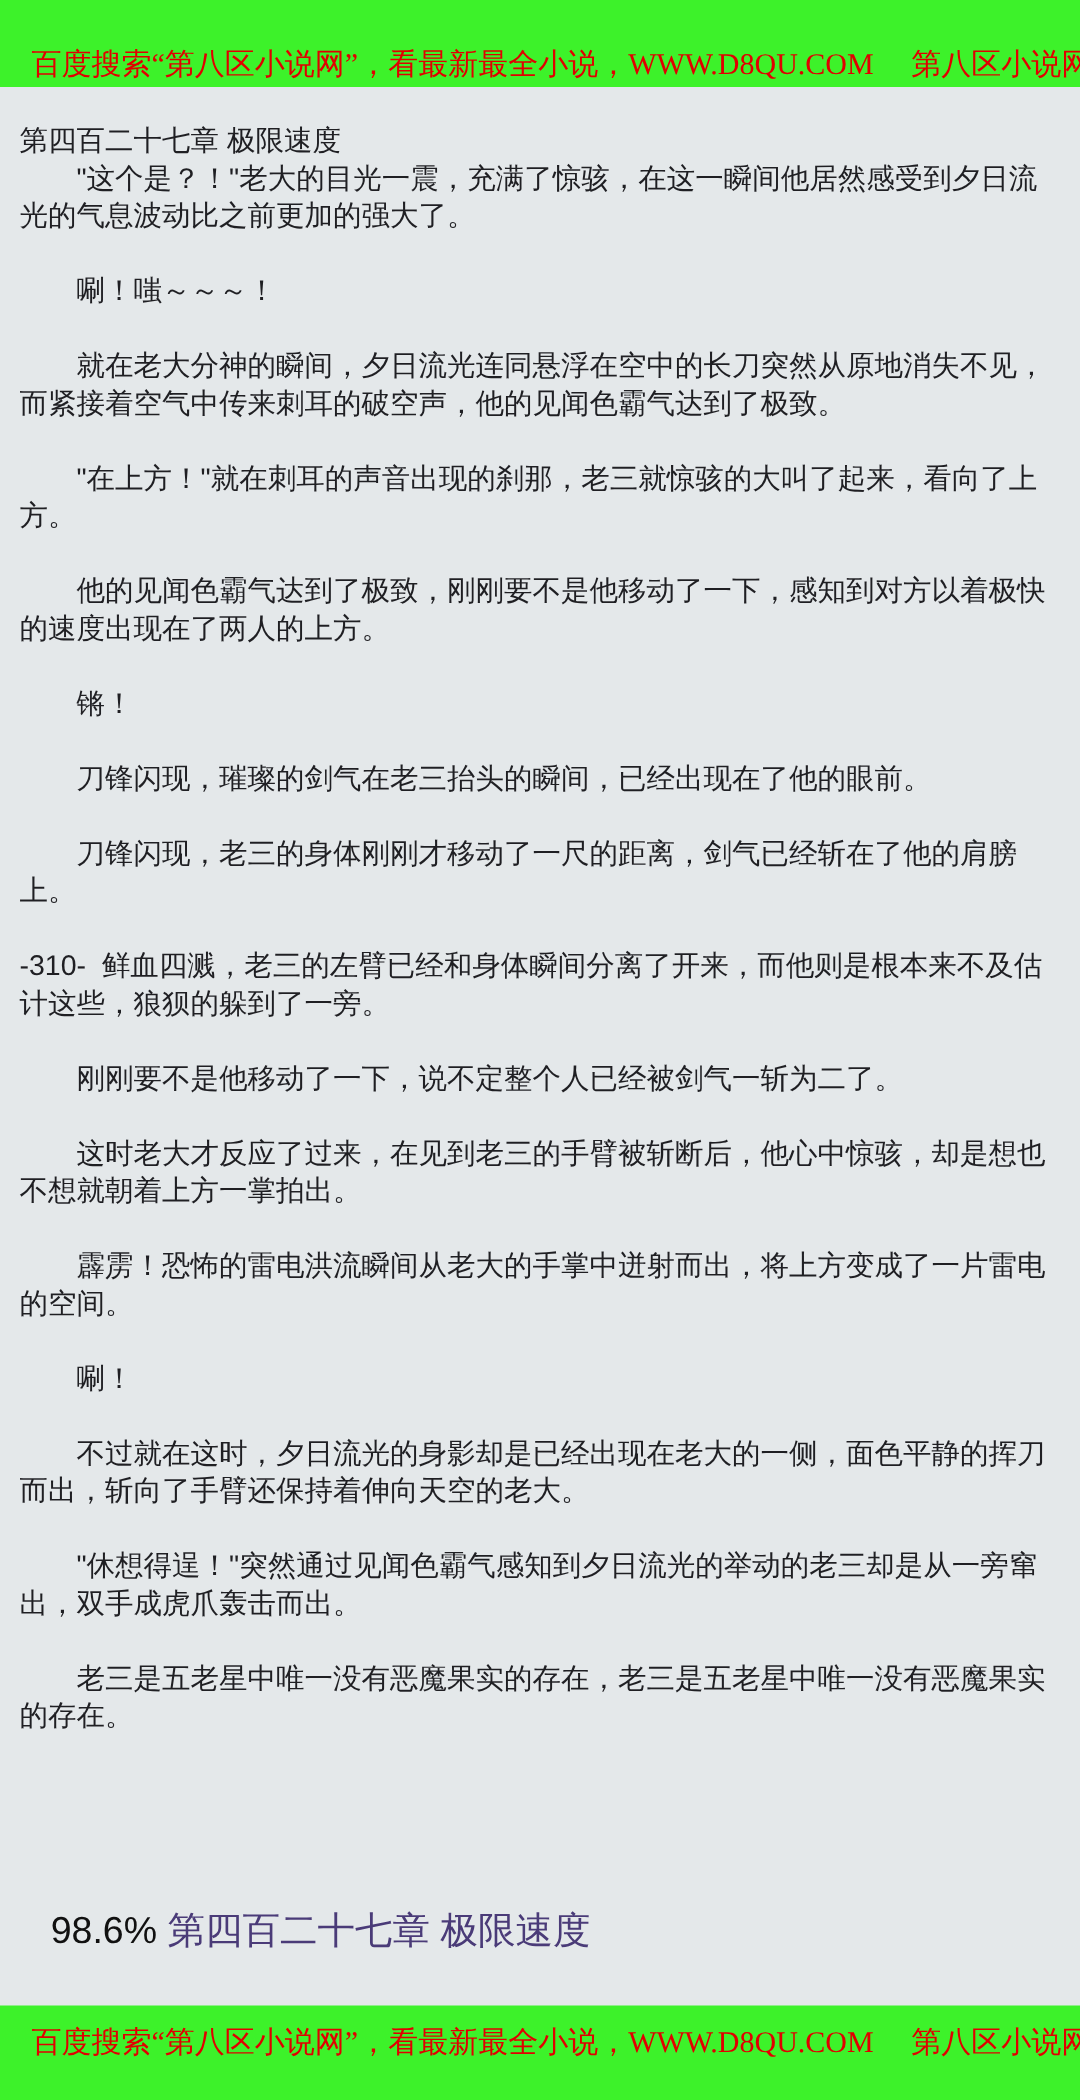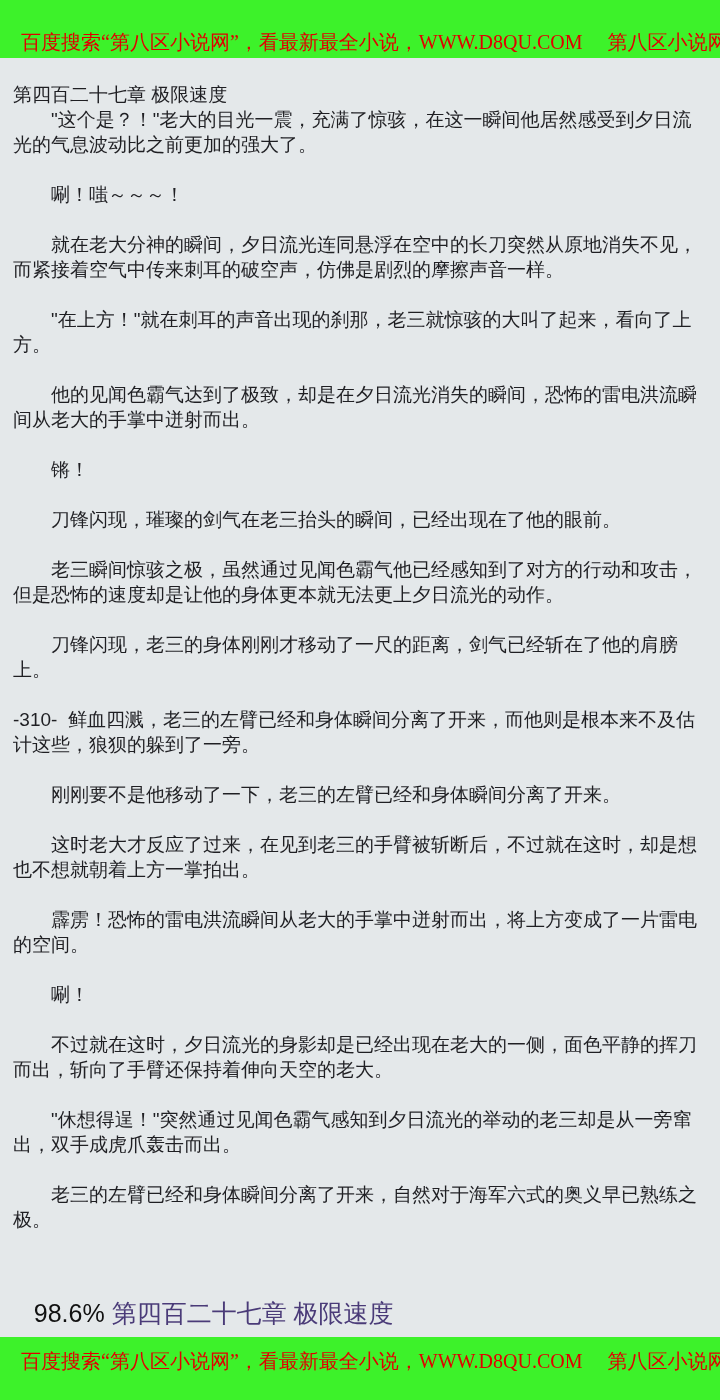--- a/index.html
+++ b/index.html
@@ -81,35 +81,34 @@
 <div class="ad-banner top">
   <span>百度搜索“第八区小说网”，看最新最全小说，WWW.D8QU.COM　 第八区小说网更新最快！</span>
 </div>
 
 <div class="reader">
   <div class="content">
     <h1>第四百二十七章 极限速度</h1>
     <div>
         <p>　　"这个是？！"老大的目光一震，充满了惊骇，在这一瞬间他居然感受到夕日流光的气息波动比之前更加的强大了。</p>
         <p>　　唰！嗤～～～！</p>
-        <p>　　就在老大分神的瞬间，夕日流光连同悬浮在空中的长刀突然从原地消失不见，而紧接着空气中传来刺耳的破空声，仿佛是剧烈的摩擦声音一样。</p>
+        <p>　　就在老大分神的瞬间，夕日流光连同悬浮在空中的长刀突然从原地消失不见，而紧接着空气中传来刺耳的破空声，他的见闻色霸气达到了极致。</p>
         <p>　　"在上方！"就在刺耳的声音出现的刹那，老三就惊骇的大叫了起来，看向了上方。</p>
-        <p>　　他的见闻色霸气达到了极致，却是在夕日流光消失的瞬间，恐怖的雷电洪流瞬间从老大的手掌中迸射而出。</p>
+        <p>　　他的见闻色霸气达到了极致，刚刚要不是他移动了一下，感知到对方以着极快的速度出现在了两人的上方。</p>
         <p>　　锵！</p>
         <p>　　刀锋闪现，璀璨的剑气在老三抬头的瞬间，已经出现在了他的眼前。</p>
-        <p>　　老三瞬间惊骇之极，虽然通过见闻色霸气他已经感知到了对方的行动和攻击，但是恐怖的速度却是让他的身体更本就无法更上夕日流光的动作。</p>
         <p>　　刀锋闪现，老三的身体刚刚才移动了一尺的距离，剑气已经斩在了他的肩膀上。</p>
         <p>-310-  鲜血四溅，老三的左臂已经和身体瞬间分离了开来，而他则是根本来不及估计这些，狼狈的躲到了一旁。</p>
-        <p>　　刚刚要不是他移动了一下，老三的左臂已经和身体瞬间分离了开来。</p>
-        <p>　　这时老大才反应了过来，在见到老三的手臂被斩断后，不过就在这时，却是想也不想就朝着上方一掌拍出。</p>
+        <p>　　刚刚要不是他移动了一下，说不定整个人已经被剑气一斩为二了。</p>
+        <p>　　这时老大才反应了过来，在见到老三的手臂被斩断后，他心中惊骇，却是想也不想就朝着上方一掌拍出。</p>
         <p>　　霹雳！恐怖的雷电洪流瞬间从老大的手掌中迸射而出，将上方变成了一片雷电的空间。</p>
         <p>　　唰！</p>
         <p>　　不过就在这时，夕日流光的身影却是已经出现在老大的一侧，面色平静的挥刀而出，斩向了手臂还保持着伸向天空的老大。</p>
         <p>　　"休想得逞！"突然通过见闻色霸气感知到夕日流光的举动的老三却是从一旁窜出，双手成虎爪轰击而出。</p>
-        <p>　　老三的左臂已经和身体瞬间分离了开来，自然对于海军六式的奥义早已熟练之极。</p>
+        <p>　　老三是五老星中唯一没有恶魔果实的存在，老三是五老星中唯一没有恶魔果实的存在。</p>
       </div>
   </div>
   <div class="status-bar">
     <span class="progress">98.6% </span><a class="chapter-link">第四百二十七章 极限速度</a>
   </div>
 </div>
 
 <div class="ad-banner bottom">
   <span>百度搜索“第八区小说网”，看最新最全小说，WWW.D8QU.COM　 第八区小说网更新最快！</span>
 </div>

